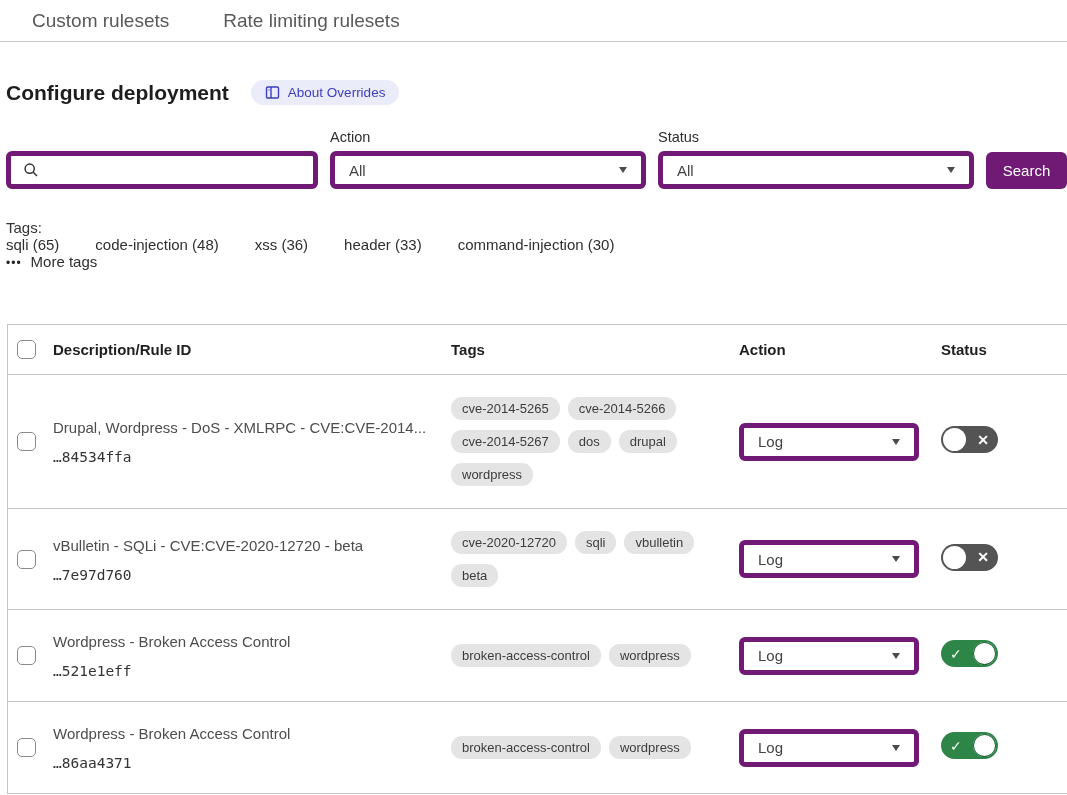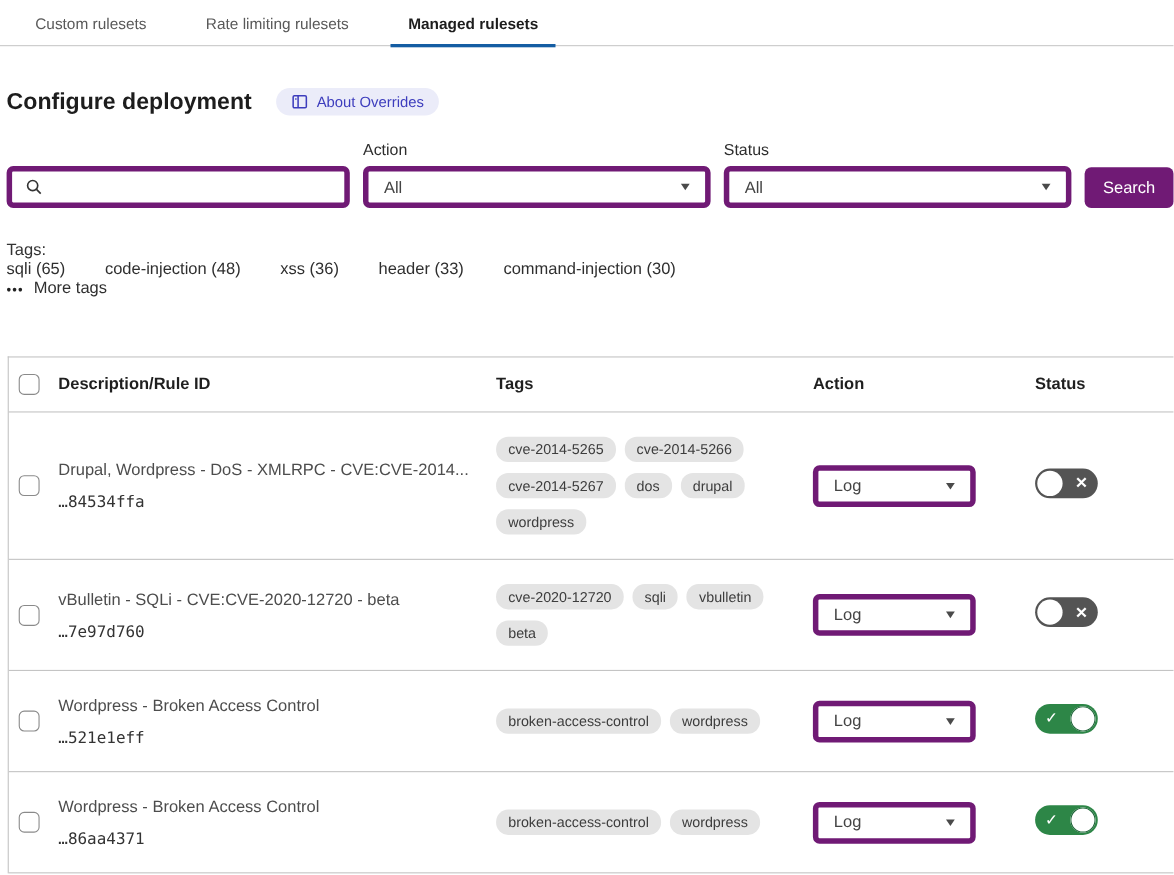--- a/index.html
+++ b/index.html
@@ -2,21 +2,21 @@
 <html style="--underline: #145da3;"><head>
 <meta charset="utf-8">
 <style>
   * { box-sizing: border-box; margin: 0; padding: 0; }
   html,body { width:1067px; height:795px; background:#ffffff; overflow:hidden;
     font-family:"Liberation Sans", sans-serif; color:#333; }
 
   
   .tabbar { position:relative; height:42px; border-bottom:1px solid #c9c9c9;
     display:flex; align-items:center; padding-left:24px; }
-  .tab { font-size:14px; color:#595959; margin-right:38px; cursor:pointer;
+  .tab { font-size:19px; color:#595959; margin-right:38px; cursor:pointer;
     height:42px; display:flex; align-items:center; position:relative; padding:0 8px; }
   .tab.active { color:#1d1d1d; font-weight:bold; }
   .tab.active::after { content:""; position:absolute; left:-8px; right:-8px; bottom:-1px;
     height:3px; background:var(--underline,#145da3); }
 
   
   .heading-row { display:flex; align-items:center; gap:22px; margin:38px 0 4px 6px; }
   .page-title { font-size:21px; font-weight:bold; color:#1d1d1d; }
   .about-badge { display:inline-flex; align-items:center; gap:8px; background:#ebecf9;
     color:#3d3dbd; font-size:13.5px; padding:5px 14px; border-radius:13px; cursor:pointer; }
@@ -54,42 +54,41 @@
   .checkbox { width:19px; height:19px; border:1px solid #8a8a8a; border-radius:5px;
     background:#fff; margin-left:9px; display:block; cursor:pointer; }
   .cell-desc { padding-right:14px; }
   .desc { font-size:15px; color:#4d4d4d; line-height:19px; }
   .rule-id { font-family:"DejaVu Sans Mono", monospace; font-size:14.5px; color:#333;
     margin-top:12px; }
   .cell-tags { display:flex; flex-wrap:wrap; gap:8px; row-gap:10px; padding-right:24px;
     align-items:center; }
   .pill { background:#e4e4e4; color:#3d3d3d; font-size:13px; padding:4px 11px;
     border-radius:11px; white-space:nowrap; }
-  .cell-action .select { width:148px; }
+  .cell-action .select { width:180px; }
   
   .toggle { width:57px; height:27px; border-radius:14px; position:relative;
     display:inline-block; cursor:pointer; }
   .toggle .knob { position:absolute; top:2px; width:23px; height:23px; border-radius:50%;
     background:#fff; }
   .toggle .glyph { position:absolute; top:50%; transform:translateY(-52%); color:#fff;
     font-size:14px; font-weight:bold; line-height:1; }
   .toggle.off { background:#545454; }
   .toggle.off .knob { left:2px; }
   .toggle.off .glyph { right:9px; }
   .toggle.on { background:#2d8647; }
   .toggle.on .knob { right:2px; box-shadow:0 0 0 1px #20663a inset; }
   .toggle.on .glyph { left:9px; font-weight:normal; }
 </style>
 </head>
 <body>
 
 <div class="tabbar" id="tabbar">
     <div class="tab">Custom rulesets</div>
     <div class="tab">Rate limiting rulesets</div>
-    <div class="tab active">Managed rulesets</div>
   </div>
 
 <div class="heading-row">
   <div class="page-title">Configure deployment</div>
   <div class="about-badge">
     <svg width="15" height="15" viewBox="0 0 15 15">
       <rect x="1.5" y="2" width="12" height="11" rx="1.2" fill="none" stroke="#3d3dbd" stroke-width="1.4"></rect>
       <line x1="6" y1="2" x2="6" y2="13" stroke="#3d3dbd" stroke-width="1.4"></line>
       <line x1="3.3" y1="5" x2="4.6" y2="5" stroke="#3d3dbd" stroke-width="1.2"></line>
     </svg>

